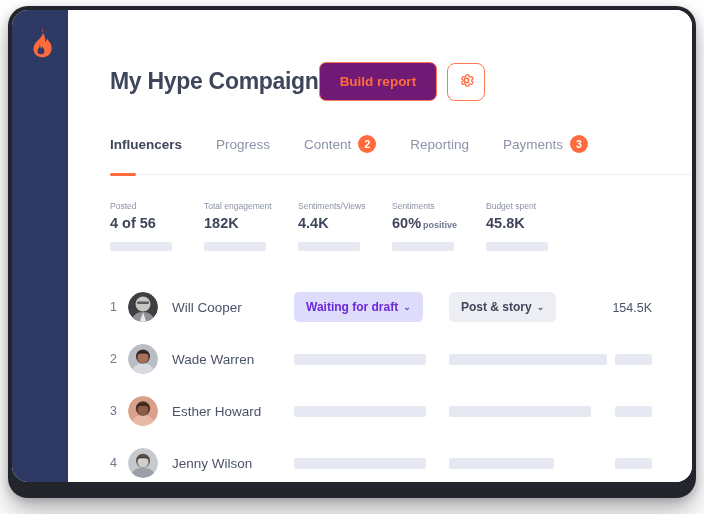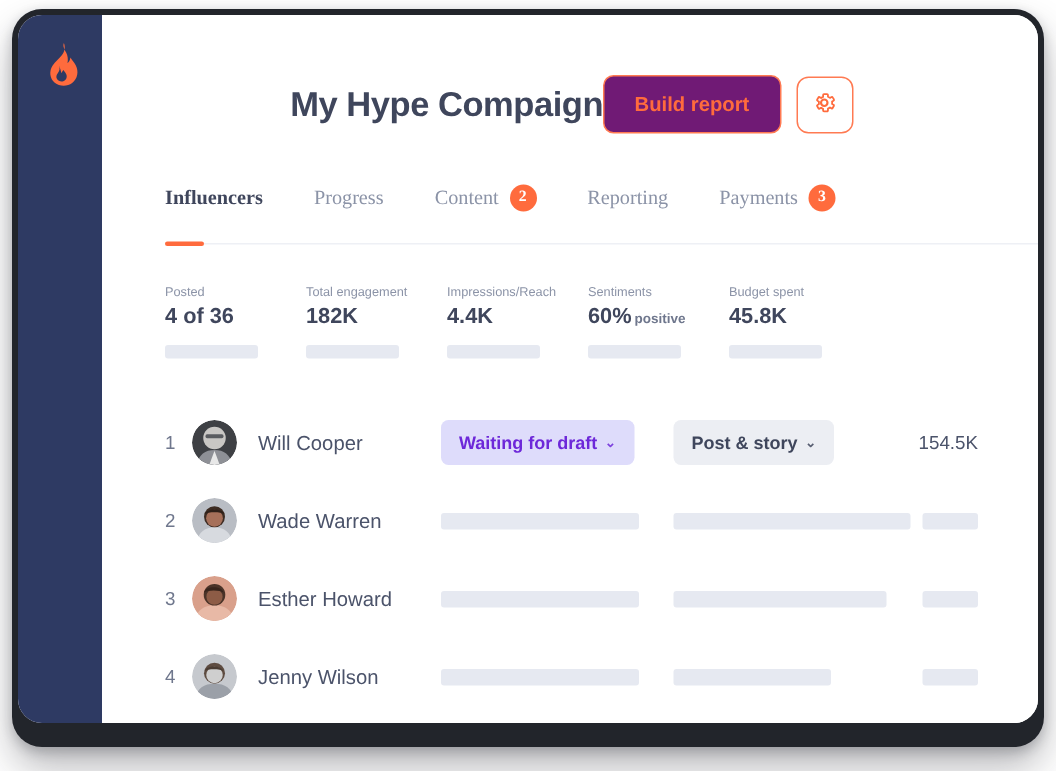--- a/index.html
+++ b/index.html
@@ -47,22 +47,22 @@
     flex: 1 1 auto;
     position: relative;
     background: #ffffff;
     padding: 0 40px 0 42px;
   }
 
   
   .header {
     display: flex;
     align-items: center;
-    justify-content: center;
-    padding-top: 40px;
+    justify-content: flex-start;
+    padding-top: 52px;
   }
   .page-title {
     font-size: 23px;
     font-weight: bold;
     color: #3f465c;
     letter-spacing: -0.3px;
   }
   .header-actions { display: flex; align-items: center; gap: 10px; }
   .btn-build {
     border: 1.4px solid #ff7a52;
@@ -94,21 +94,20 @@
     position: relative;
   }
   .tab {
     display: flex;
     align-items: center;
     gap: 7px;
     font-size: 13.5px;
     color: #8b93a7;
     cursor: pointer;
     padding-bottom: 22px;
-    font-family: Liberation Serif, serif;
   }
   .tab.active { color: #3f465c; font-weight: bold; }
   .tab-badge {
     background: #ff6b3d;
     color: #ffffff;
     font-size: 10.5px;
     font-weight: bold;
     width: 18px; height: 18px;
     border-radius: 50%;
     display: flex; align-items: center; justify-content: center;
@@ -270,30 +269,30 @@
           <span>Payments</span>
           <span class="tab-badge">3</span>
         </div>
         <div class="tabs-rule"></div>
         <div class="tab-indicator"></div>
       </div>
 
       <div class="stats">
         <div class="stat">
           <div class="stat-label">Posted</div>
-          <div class="stat-value"><span>4 of 36</span></div>
+          <div class="stat-value"><span>4 of 56</span></div>
           <div class="stat-bar"></div>
         </div>
         <div class="stat">
           <div class="stat-label">Total engagement</div>
           <div class="stat-value"><span>182K</span></div>
           <div class="stat-bar"></div>
         </div>
         <div class="stat">
-          <div class="stat-label">Impressions/Reach</div>
+          <div class="stat-label">Sentiments/Views</div>
           <div class="stat-value"><span>4.4K</span></div>
           <div class="stat-bar"></div>
         </div>
         <div class="stat">
           <div class="stat-label">Sentiments</div>
           <div class="stat-value">
             <span>60%</span><span class="suffix">positive</span>
           </div>
           <div class="stat-bar"></div>
         </div>

